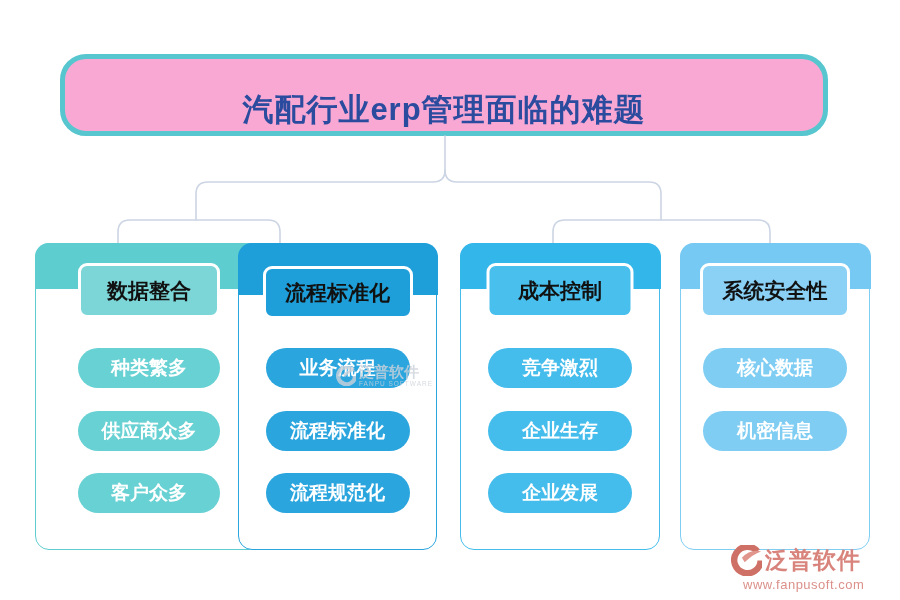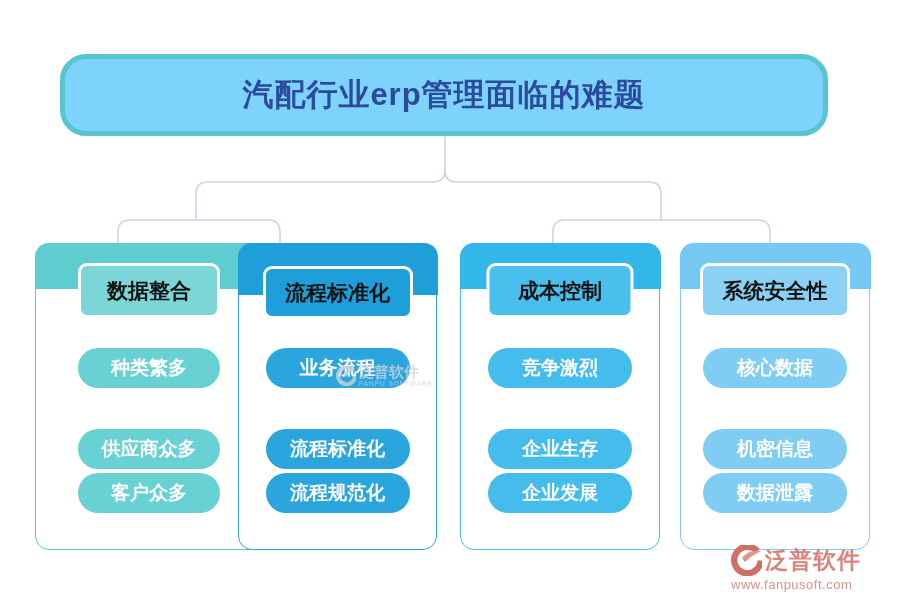--- a/index.html
+++ b/index.html
@@ -3,22 +3,22 @@
 <meta charset="utf-8">
 <style>
   html,body{margin:0;padding:0;background:#fff;}
   .stage{
     position:relative;width:900px;height:600px;background:var(--background,#fff);
     font-family:"Liberation Sans","DejaVu Sans",sans-serif;overflow:hidden;
   }
   
   .title-box{
     position:absolute;left:60px;top:54px;width:768px;height:82px;box-sizing:border-box;
-    border:5px solid var(--title-border,#57c6ce);border-radius:26px;background:#7dd3fc;
-    display:flex;align-items:center;justify-content:center;
+    border:5px solid var(--title-border,#57c6ce);border-radius:26px;background:#f9a8d4;
+    display:flex;align-items:flex-end;justify-content:center;
   }
   .title-box span{
     font-size:31px;font-weight:700;color:var(--title-text,#2b4c9e);letter-spacing:1px;
   }
   
   .connectors{position:absolute;left:0;top:0;width:900px;height:600px;}
   .connectors path{fill:none;stroke:var(--connector,#ccd5e4);stroke-width:1.6;stroke-linecap:round;}
   
   .column{
     position:absolute;top:243px;height:307px;box-sizing:border-box;background:#fff;
@@ -36,21 +36,21 @@
     display:flex;align-items:center;justify-content:center;
     font-size:21px;font-weight:700;color:var(--header-text,#111);white-space:nowrap;
   }
   .col-2 .header-box{top:22px;height:53px;}
   .pill{
     position:absolute;left:50%;transform:translateX(-50%);
     width:142px;height:40px;border-radius:22px;background:var(--pill);
     display:flex;align-items:center;justify-content:center;
     font-size:19px;font-weight:700;color:var(--pill-text,#fff);white-space:nowrap;
   }
-  .pill-0{top:104px;} .pill-1{top:185px;} .pill-2{top:229px;}
+  .pill-0{top:104px;} .pill-1{top:167px;} .pill-2{top:229px;}
   .col-1{left:35px;width:228px;}
   .col-2{left:238px;width:199px;}
   .col-3{left:460px;width:200px;}
   .col-4{left:680px;width:190px;}
   .col-1 .header-box{width:142px;}
   .col-2 .header-box{width:150px;}
   .col-3 .header-box{width:147px;}
   .col-4 .header-box{width:150px;}
   .col-2 .pill,.col-3 .pill,.col-4 .pill{width:144px;}
   
@@ -58,21 +58,21 @@
     position:absolute;left:336px;top:364px;display:flex;align-items:center;gap:3px;
     opacity:.8;pointer-events:none;
   }
   .wm-center .wm-texts{display:flex;flex-direction:column;line-height:1;}
   .wm-center .wm-brand{font-size:15px;font-weight:700;color:#ccd2da;}
   .wm-center .wm-sub{font-size:6.5px;letter-spacing:1px;color:#ccd2da;margin-top:2px;}
   
   .footer-wm{position:absolute;left:731px;top:545px;width:152px;}
   .footer-wm .row{display:flex;align-items:center;gap:3px;}
   .footer-wm .brand{font-size:23px;font-weight:700;color:var(--footer-brand,#d8837b);letter-spacing:1px;}
-  .footer-wm .url{font-size:13px;color:#db918a;margin-top:1px;letter-spacing:.5px;}
+  .footer-wm .url{font-size:13px;color:#db918a;margin-top:1px;margin-left:12px;letter-spacing:.5px;}
 </style>
 </head>
 <body>
 
 <div class="stage" style="--title-border: #57c6ce; --title-text: #2b4c9e; --connector: #ccd5e4; --header-text: #111111; --pill-text: #ffffff; --footer-brand: #d8837b; --background: #ffffff;">
 
   <div class="title-box">
     <span>汽配行业erp管理面临的难题</span>
   </div>
 
@@ -106,21 +106,20 @@
     <div class="pill pill-1">企业生存</div>
     <div class="pill pill-0">竞争激烈</div>
     <div class="pill pill-2">企业发展</div>
   </div>
 
   <div class="column col-4" style="--band: #76c9f2; --header-fill: #8ad1f5; --pill: #7fcdf3; --border: #7fcdf3;">
     <div class="band"></div>
     <div class="header-box">系统安全性</div>
     <div class="pill pill-0">核心数据</div>
     <div class="pill pill-1">机密信息</div>
-    <div class="pill pill-2">数据泄露</div>
   </div>
 
   <div class="wm-center">
     <svg width="20" height="20" viewBox="0 0 34 34" aria-hidden="true">
       <path d="M29 7 A14.5 14.5 0 1 0 32.5 17" fill="none" stroke="#ccd2da" stroke-width="7"></path>
       <path d="M12 14 Q21 4 33 7 Q24 10 15 19 Z" fill="#ccd2da"></path>
     </svg>
     <div class="wm-texts">
       <span class="wm-brand">泛普软件</span>
       <span class="wm-sub">FANPU SOFTWARE</span>

